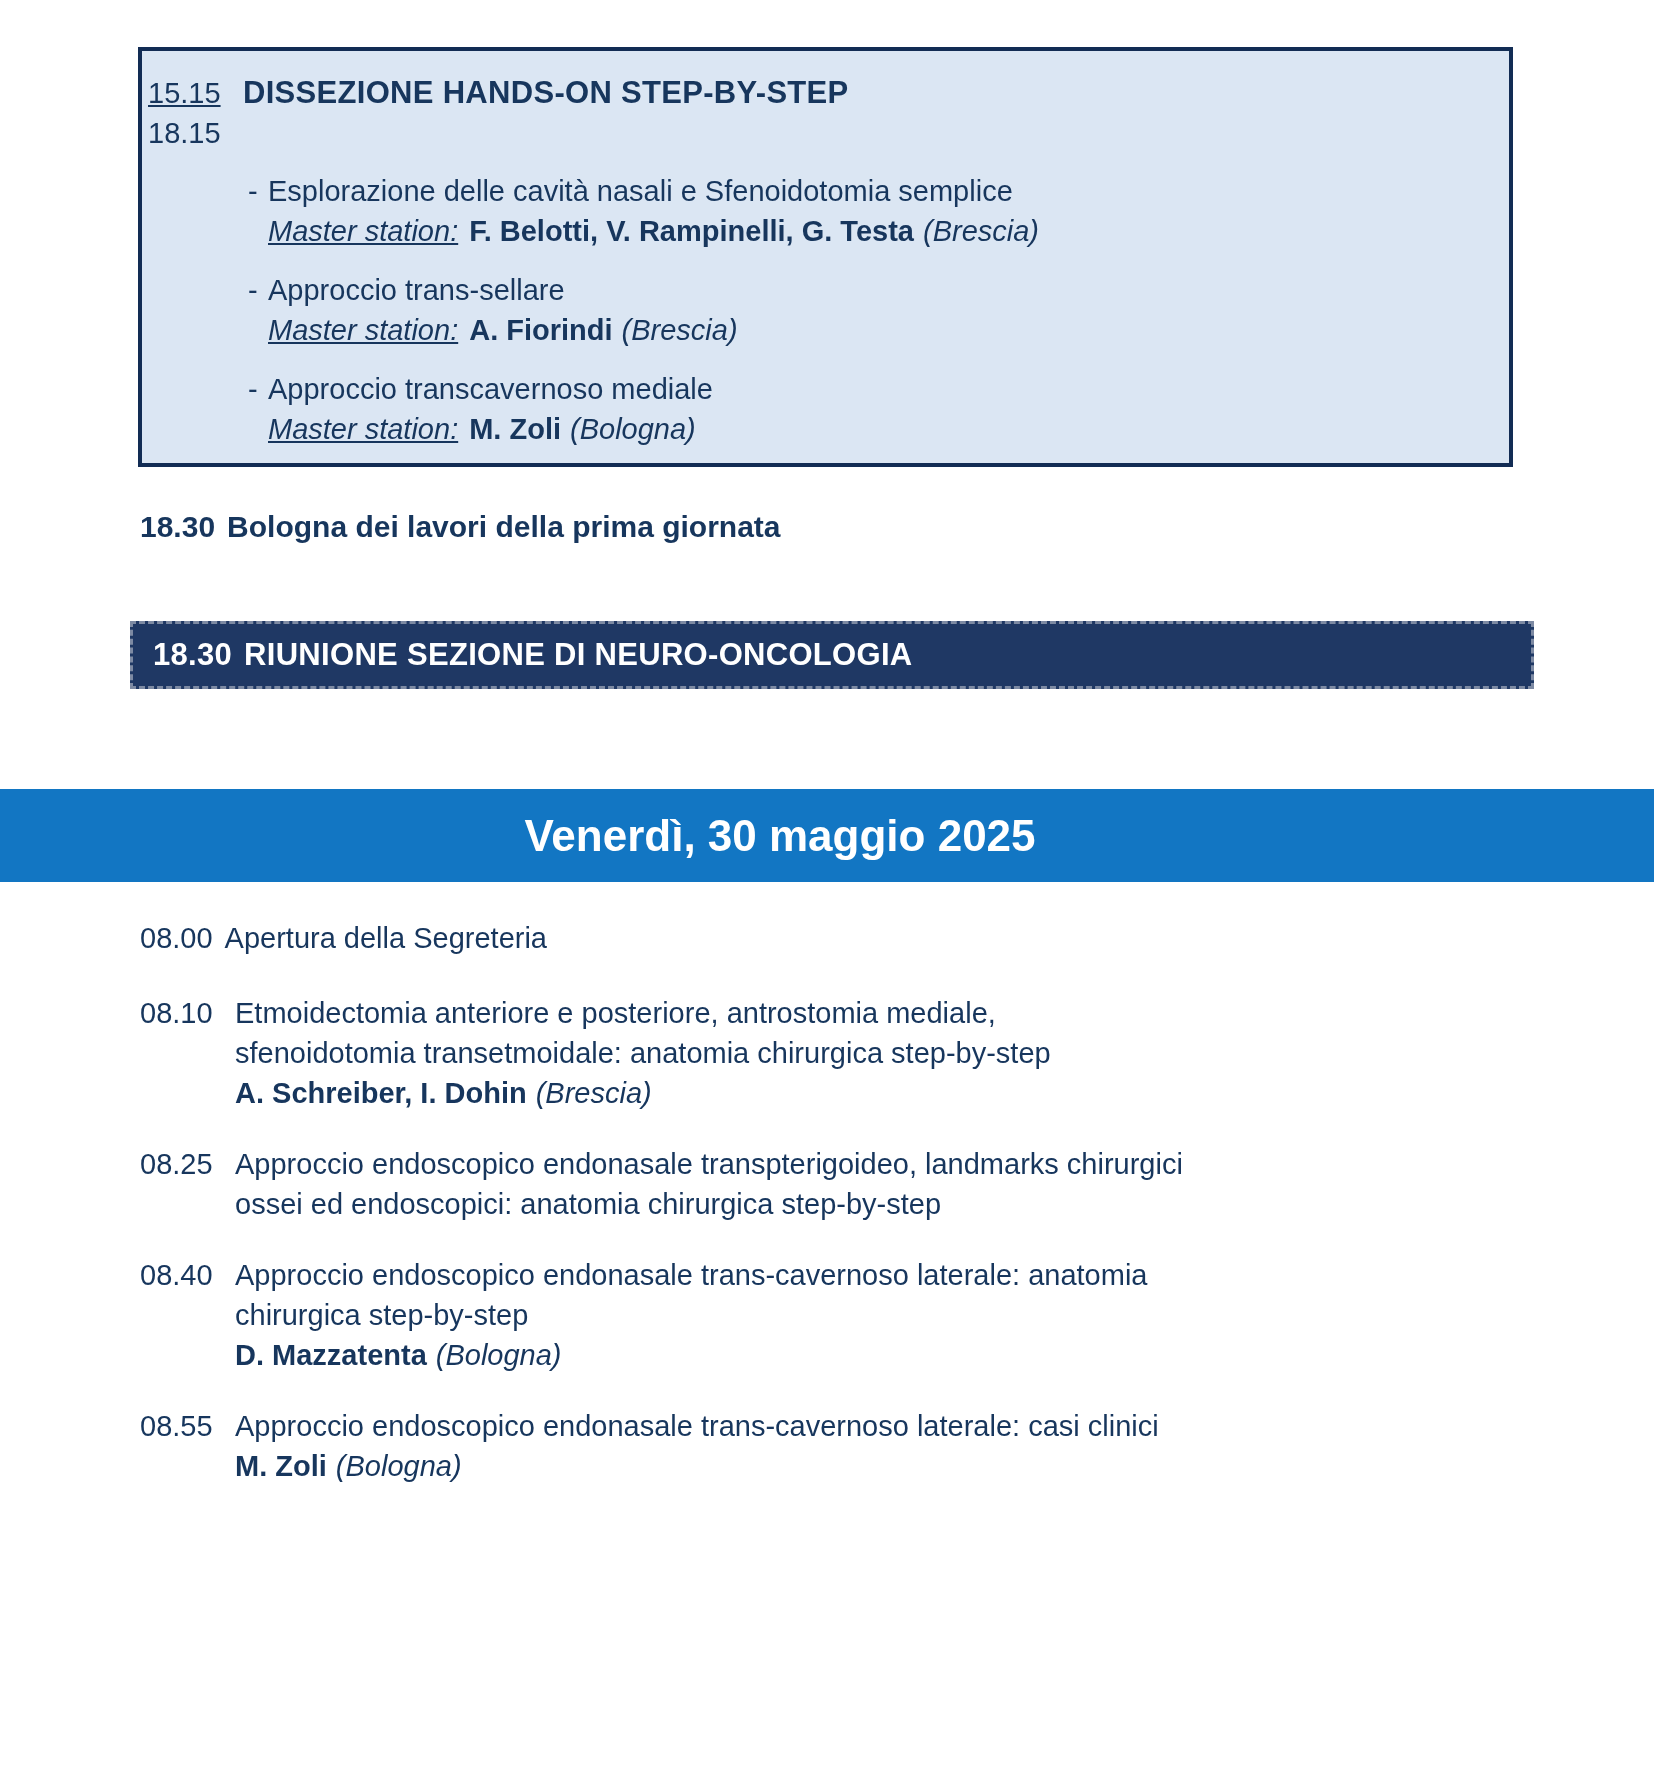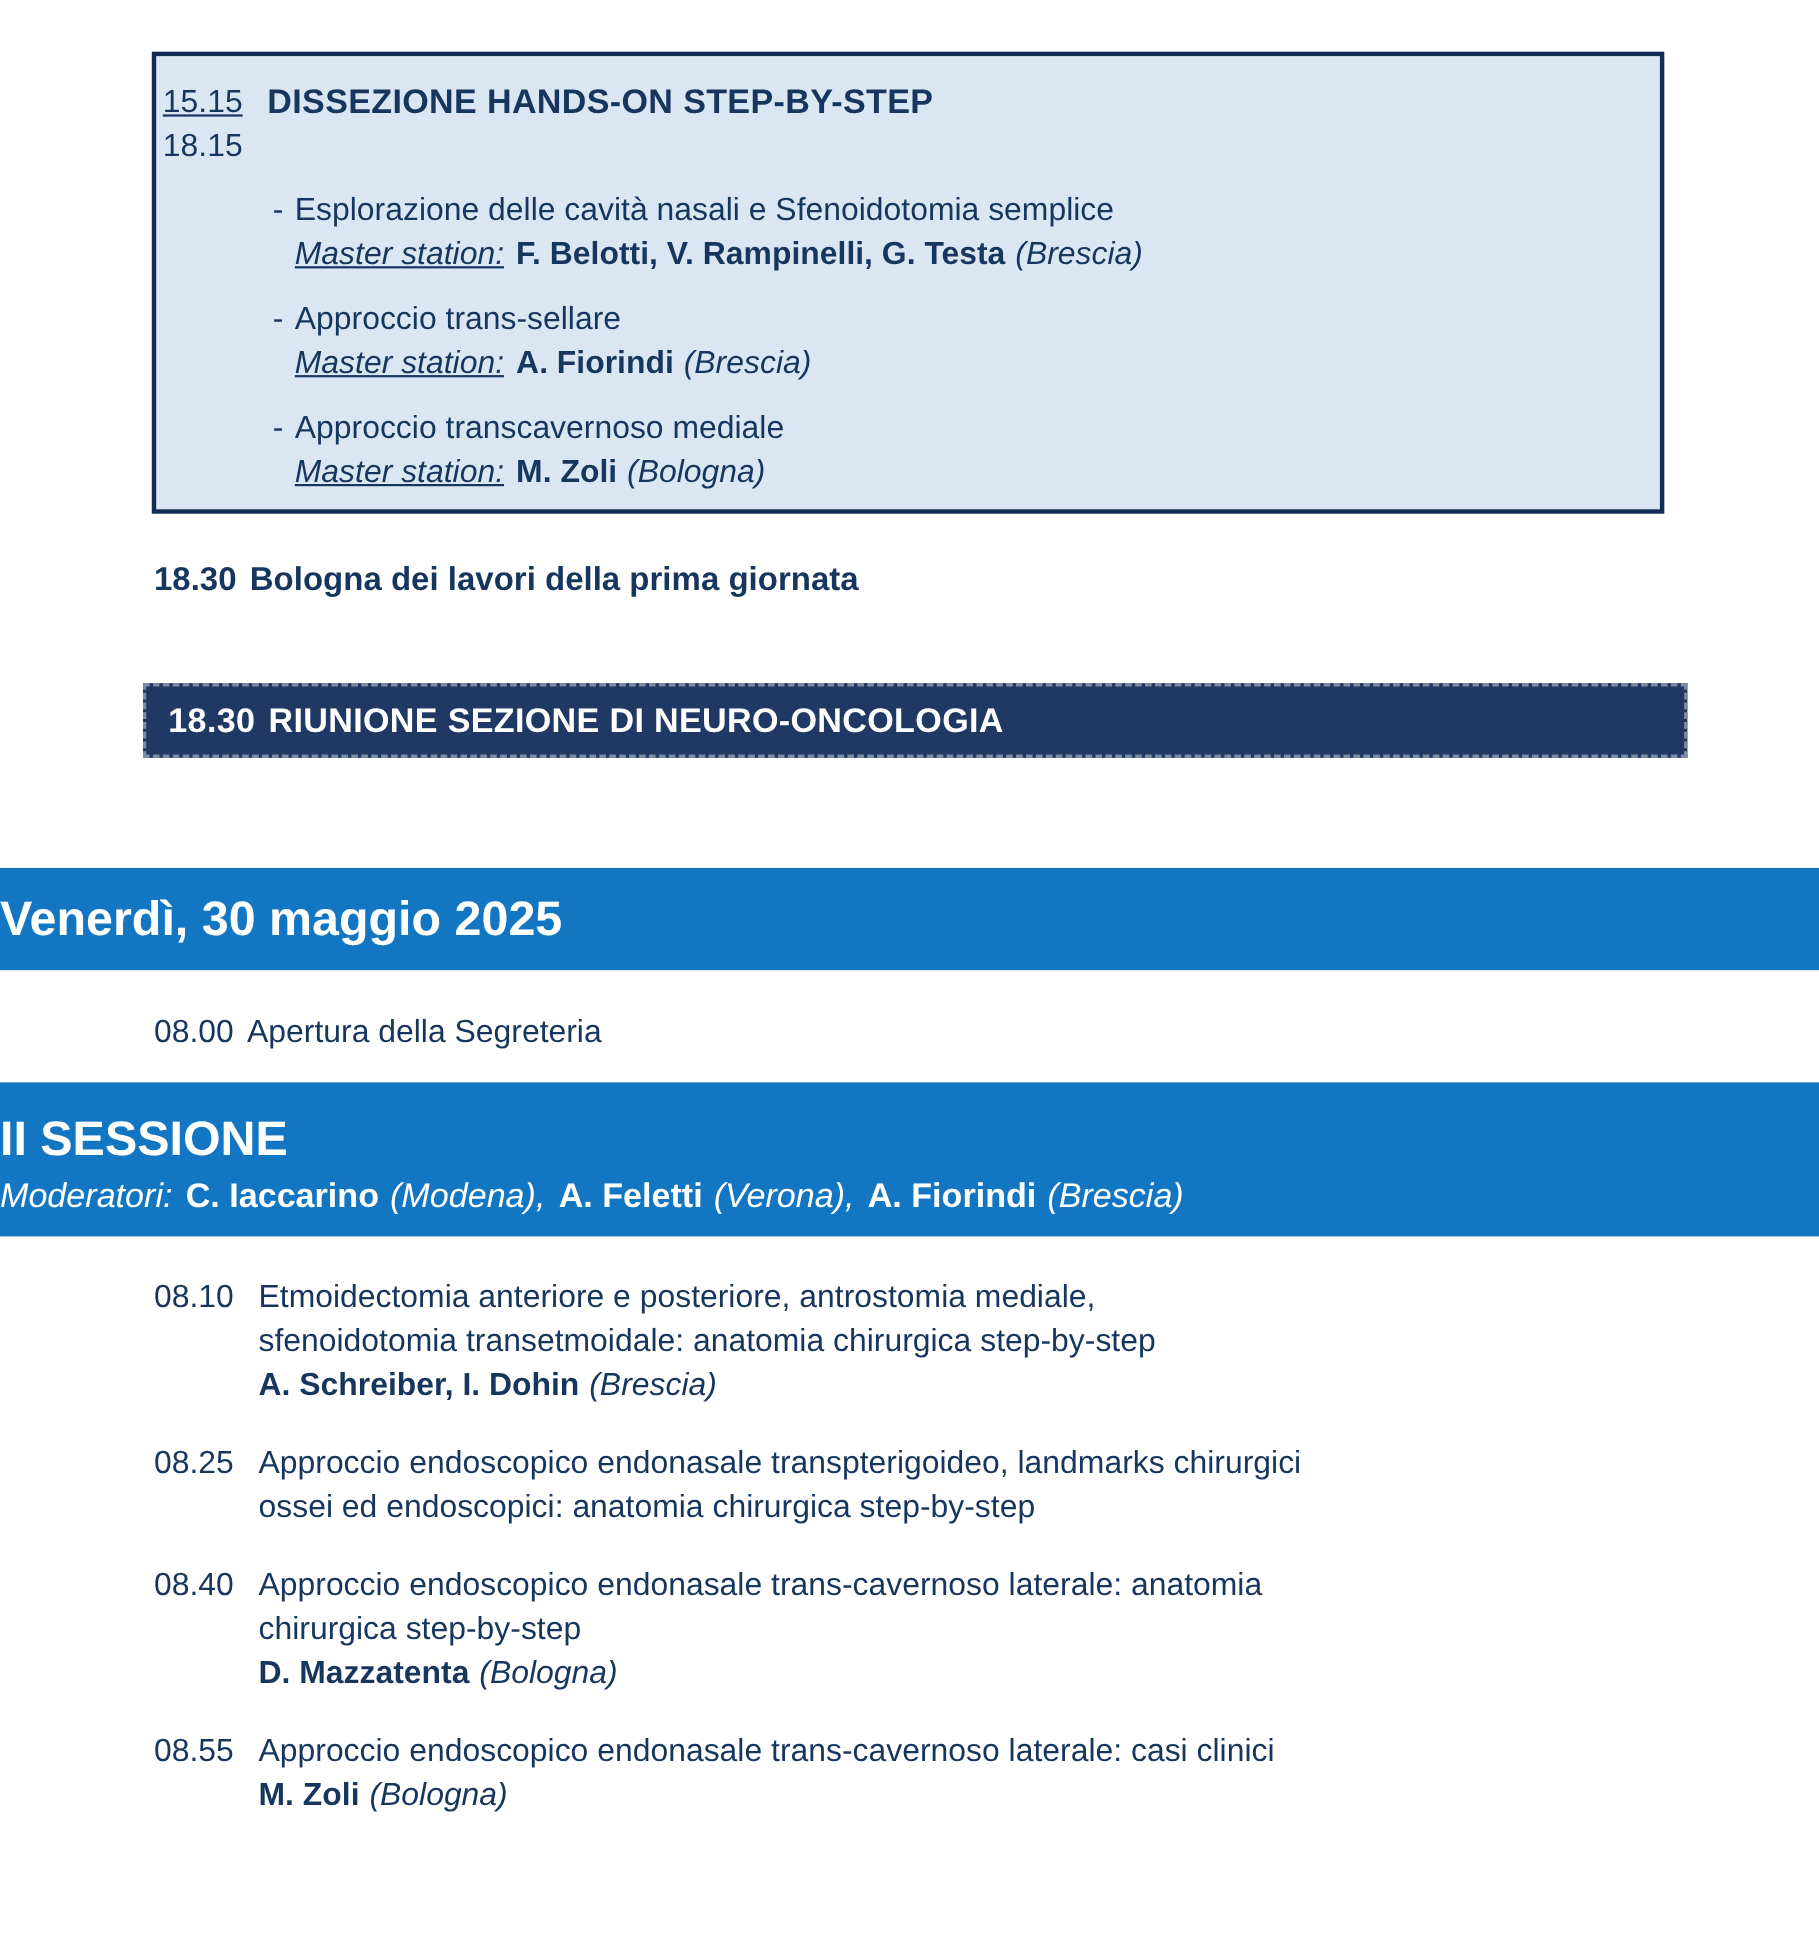--- a/index.html
+++ b/index.html
@@ -60,21 +60,21 @@
     letter-spacing: 0.3px;
   }
   .navy-bar .t { margin-right: 12px; }
 
   
   .day-banner {
     margin-top: 100px;
     width: 1654px; height: 93px;
     background: var(--accent_blue);
   }
-  .banner-inner { width: 1560px; text-align: left; }
+  .banner-inner { width: 1560px; text-align: center; }
   .day-banner .banner-inner {
     line-height: 93px;
     font-size: 44px; font-weight: bold; color: var(--white);
   }
 
   
   .registration {
     margin: 36px 0 0 140px;
     font-size: 29px; line-height: 40px;
   }
@@ -158,26 +158,20 @@
   </div>
 
   <div class="day-banner">
     <div class="banner-inner">Venerdì, 30 maggio 2025</div>
   </div>
 
   <div class="registration">
     <span class="t">08.00</span><span>Apertura della Segreteria</span>
   </div>
 
-  <div class="session-banner">
-    <div class="banner-inner session-title">II SESSIONE</div>
-    <div class="banner-inner moderators">
-      <span class="mod-label">Moderatori:</span><span class="mod-name">C. Iaccarino</span><span class="mod-city">(Modena),</span><span class="mod-name">A. Feletti</span><span class="mod-city">(Verona),</span><span class="mod-name">A. Fiorindi</span><span class="mod-city">(Brescia)</span>
-    </div>
-  </div>
 
   <div class="program">
 
     <div class="item">
       <div class="item-time">08.10</div>
       <div class="item-body">
         <div>Etmoidectomia anteriore e posteriore, antrostomia mediale,</div>
         <div>sfenoidotomia transetmoidale: anatomia chirurgica step-by-step</div>
         <div>
           <span class="faculty">A. Schreiber, I. Dohin</span><span class="city">(Brescia)</span>

